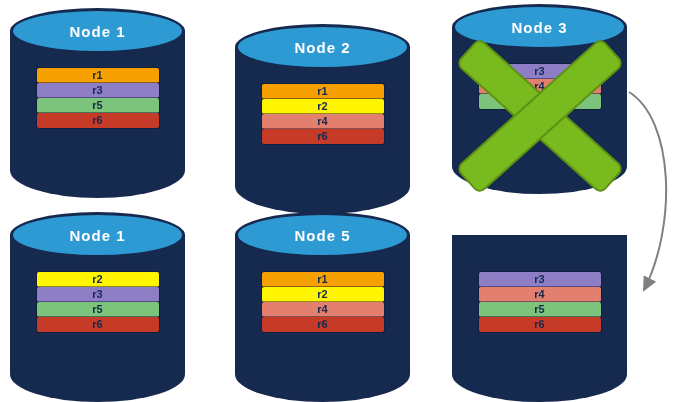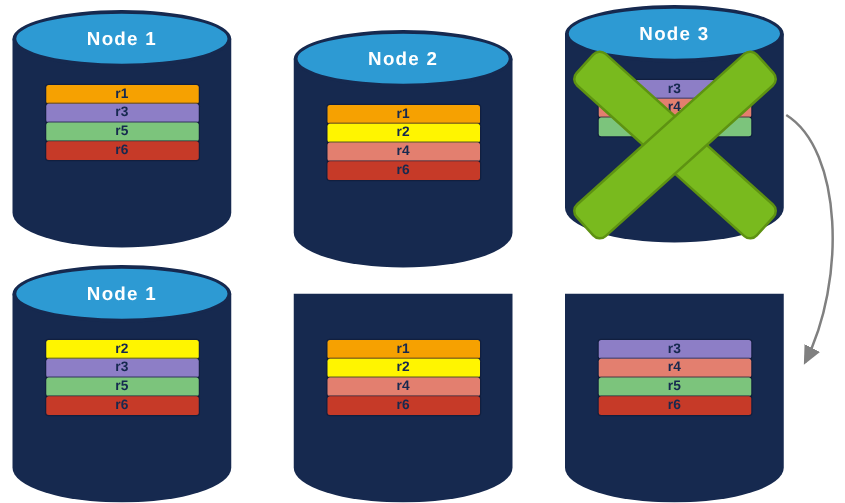--- a/index.html
+++ b/index.html
@@ -157,20 +157,23 @@
     <div class="bars">
       <div class="bar" style="background: rgb(255, 245, 0);">r2</div>
       <div class="bar" style="background: rgb(141, 126, 198);">r3</div>
       <div class="bar" style="background: rgb(124, 196, 124);">r5</div>
       <div class="bar" style="background: rgb(198, 58, 40);">r6</div>
     </div>
   </div>
 
   <div class="node" style="left:235px; top:212px;">
     <div class="cyl-body"></div>
+    <div class="cyl-top">
+      <span>Node 5</span>
+    </div>
     <div class="bars">
       <div class="bar" style="background: rgb(246, 161, 1);">r1</div>
       <div class="bar" style="background: rgb(255, 245, 0);">r2</div>
       <div class="bar" style="background: rgb(227, 127, 111);">r4</div>
       <div class="bar" style="background: rgb(198, 58, 40);">r6</div>
     </div>
   </div>
 
   <div class="node" style="left:452px; top:212px;">
     <div class="cyl-body"></div>

